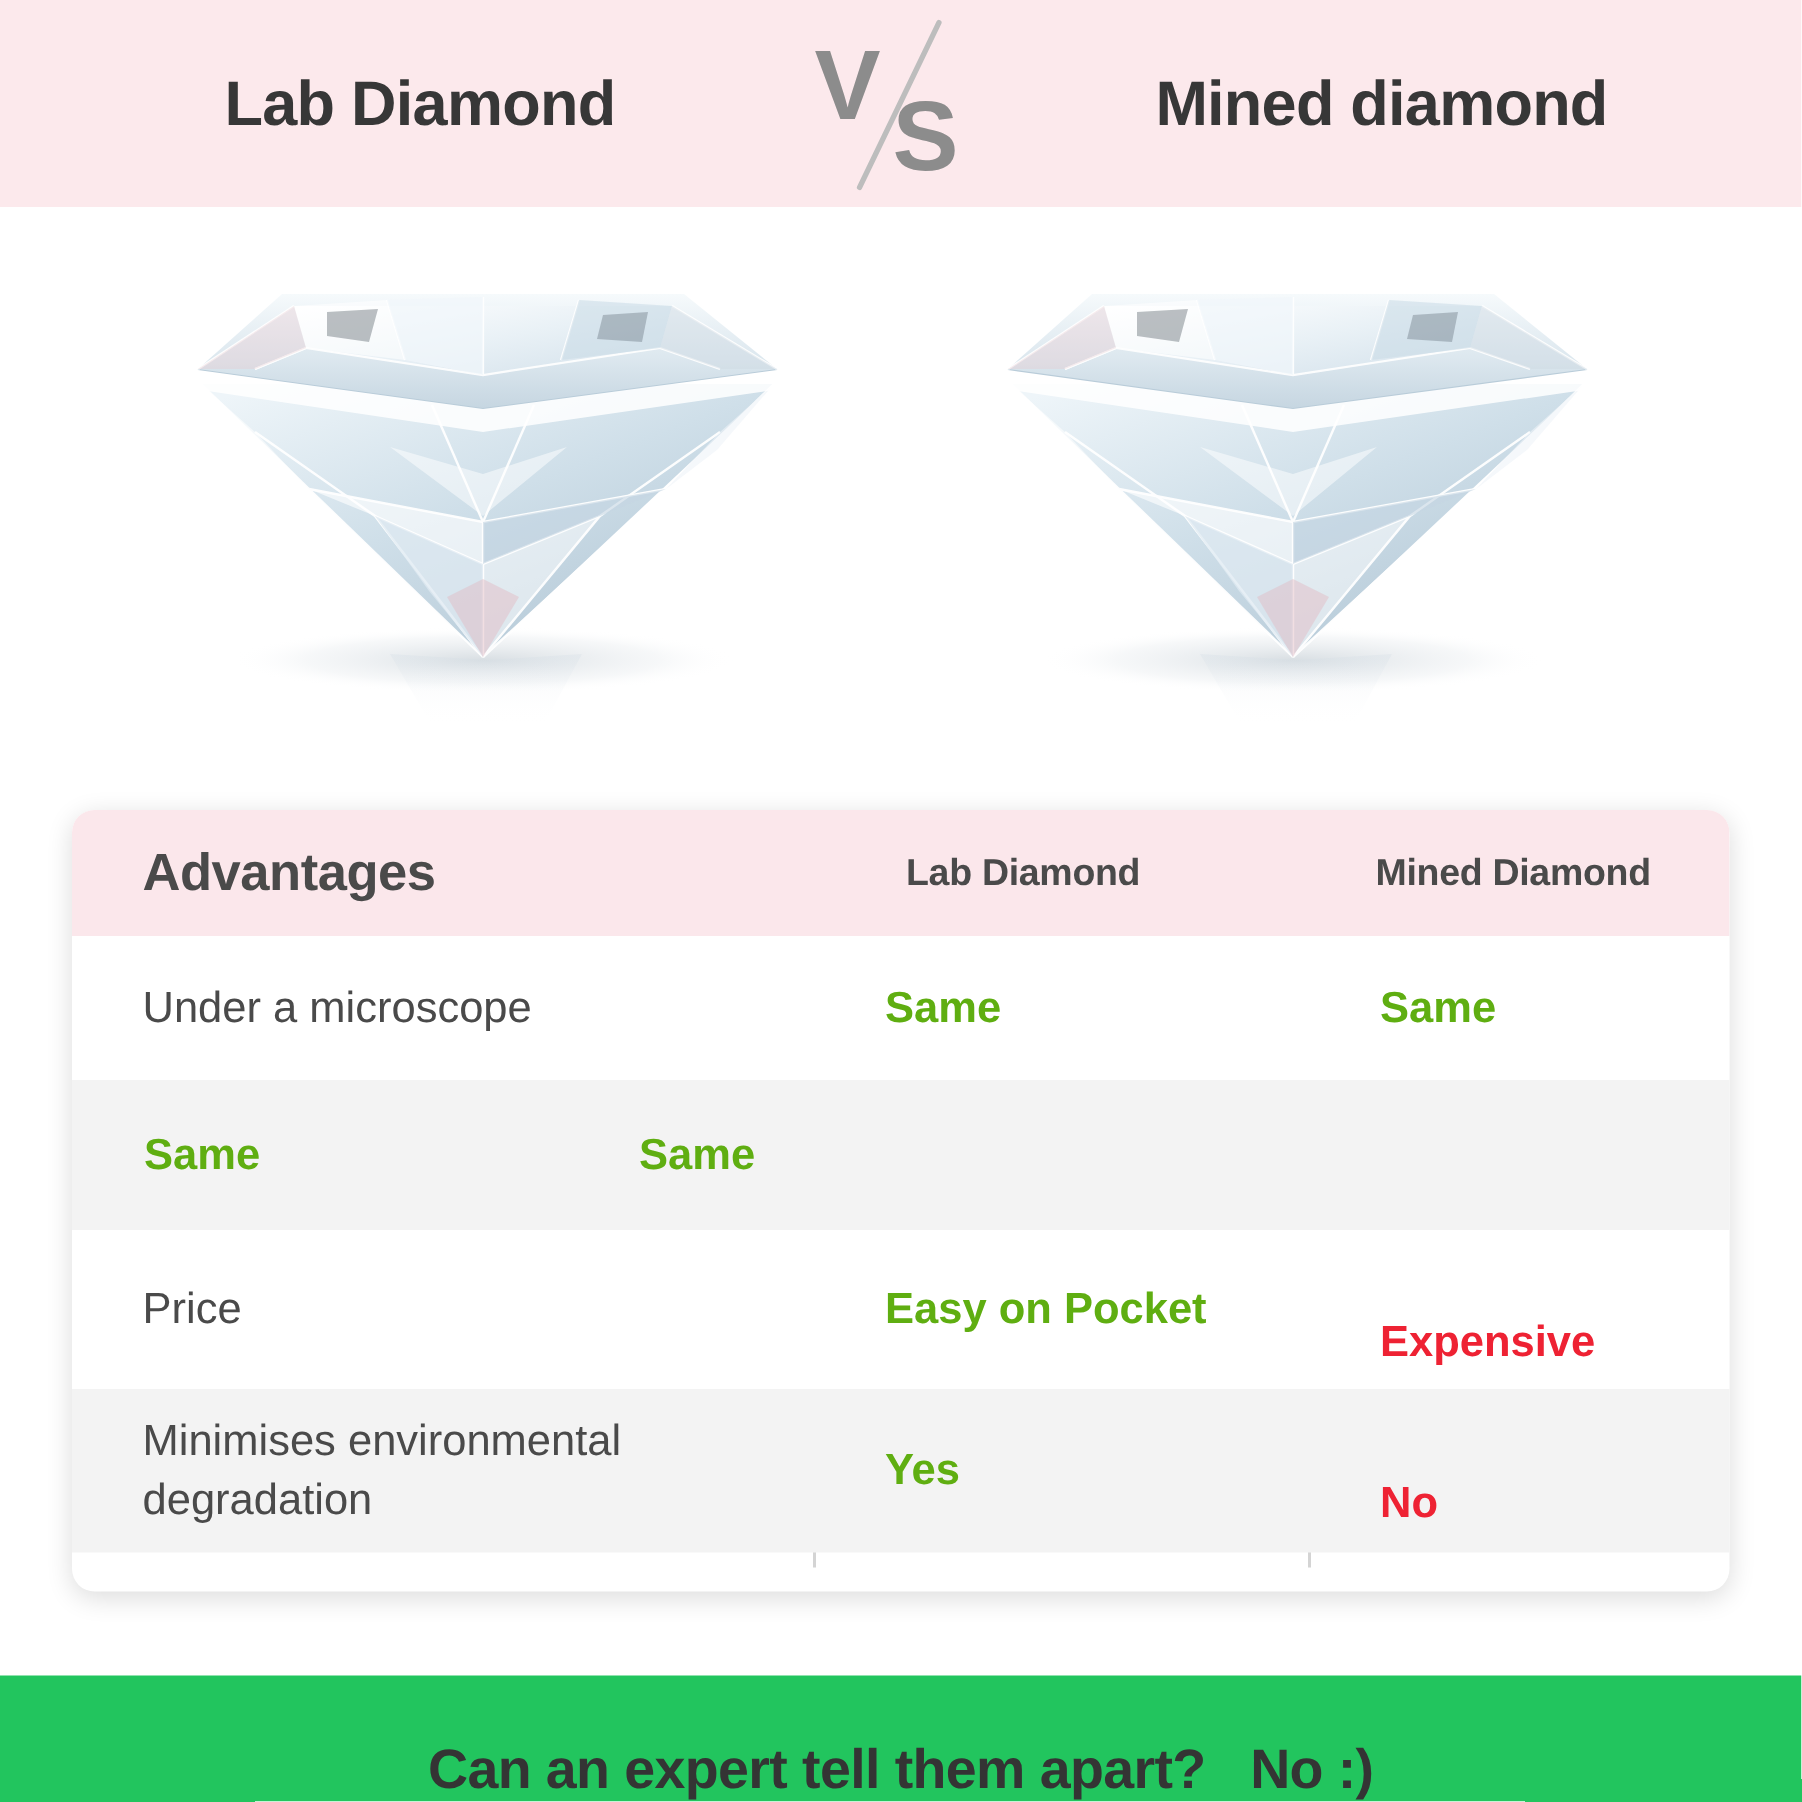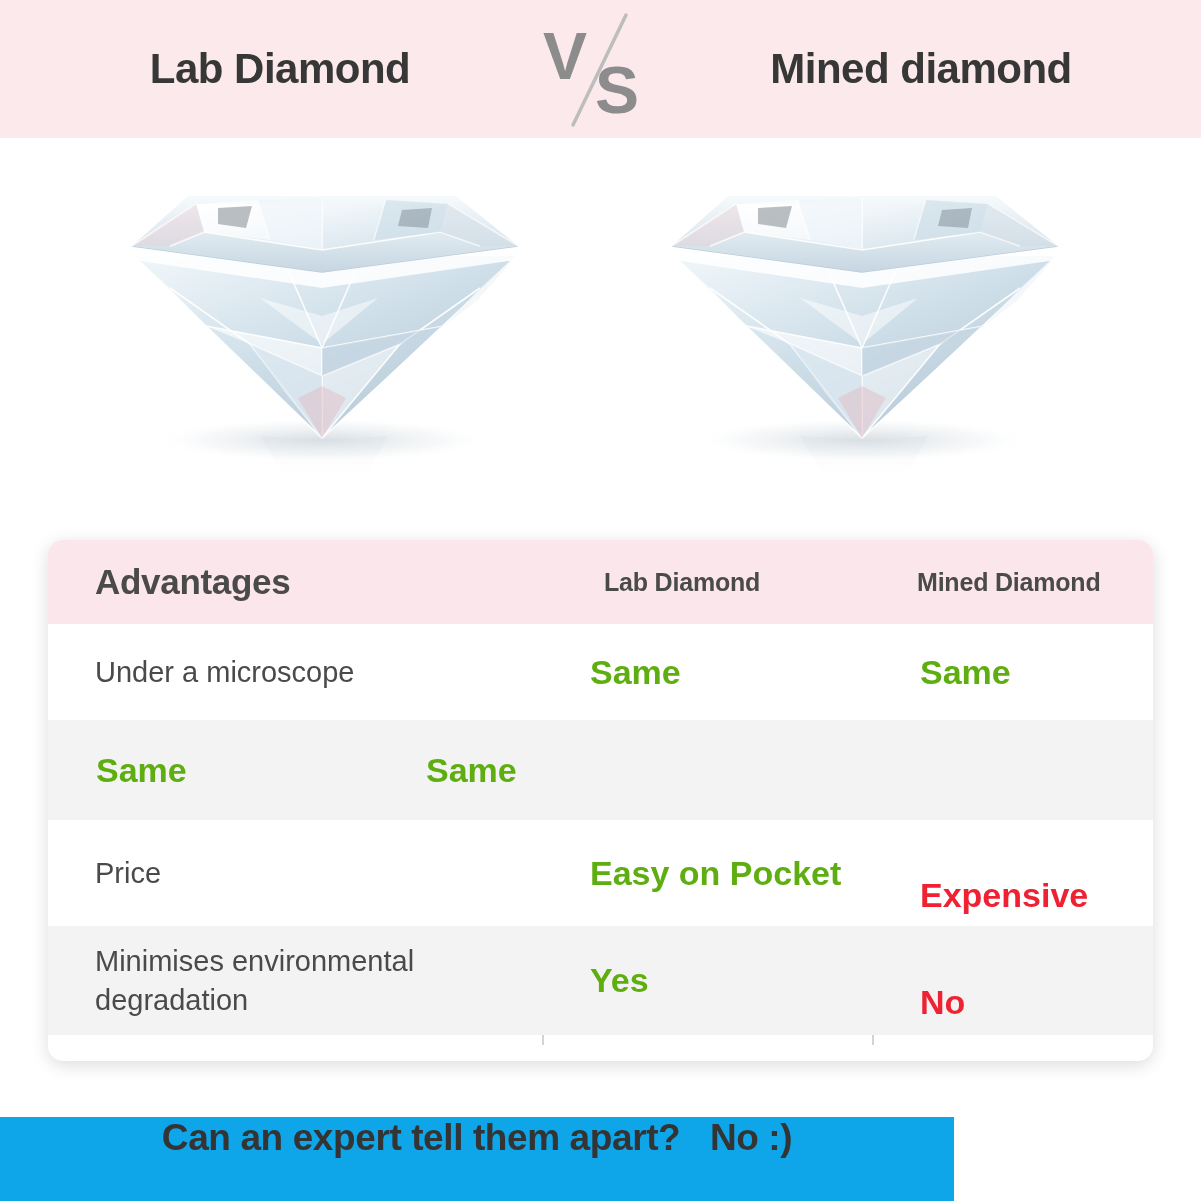--- a/index.html
+++ b/index.html
@@ -163,21 +163,21 @@
 
   
   .row:not(.header) .cell-feature {
     font-size: 29px;
     font-weight: normal;
     color: #4a4a4a;
     line-height: 1.32;
   }
   .row:not(.header) .cell-lab,
   .row:not(.header) .cell-mined {
-    font-size: 34px;
+    font-size: 29px;
     font-weight: bold;
   }
 
   .val-good { color: #5fae11; }
   .val-bad  { color: #ee2233; margin-top: 44px; }
 
   
   .divider {
     position: absolute;
     top: 18px;
@@ -187,25 +187,25 @@
     pointer-events: none;
   }
   .divider.d1 { left: 494px; }
   .divider.d2 { left: 824px; }
 
   
   .bottom-banner {
     position: absolute;
     left: 0;
     top: 1117px;
-    width: 954px;
+    width: 1201px;
     height: 84px;
-    background: #0ea5e9;
+    background: #22c55e;
     display: flex;
-    align-items: flex-start;
+    align-items: flex-end;
     justify-content: center;
   }
 
   .bottom-text {
     font-size: 37px;
     font-weight: bold;
     color: #343434;
     letter-spacing: -0.4px;
     white-space: pre;
   }

